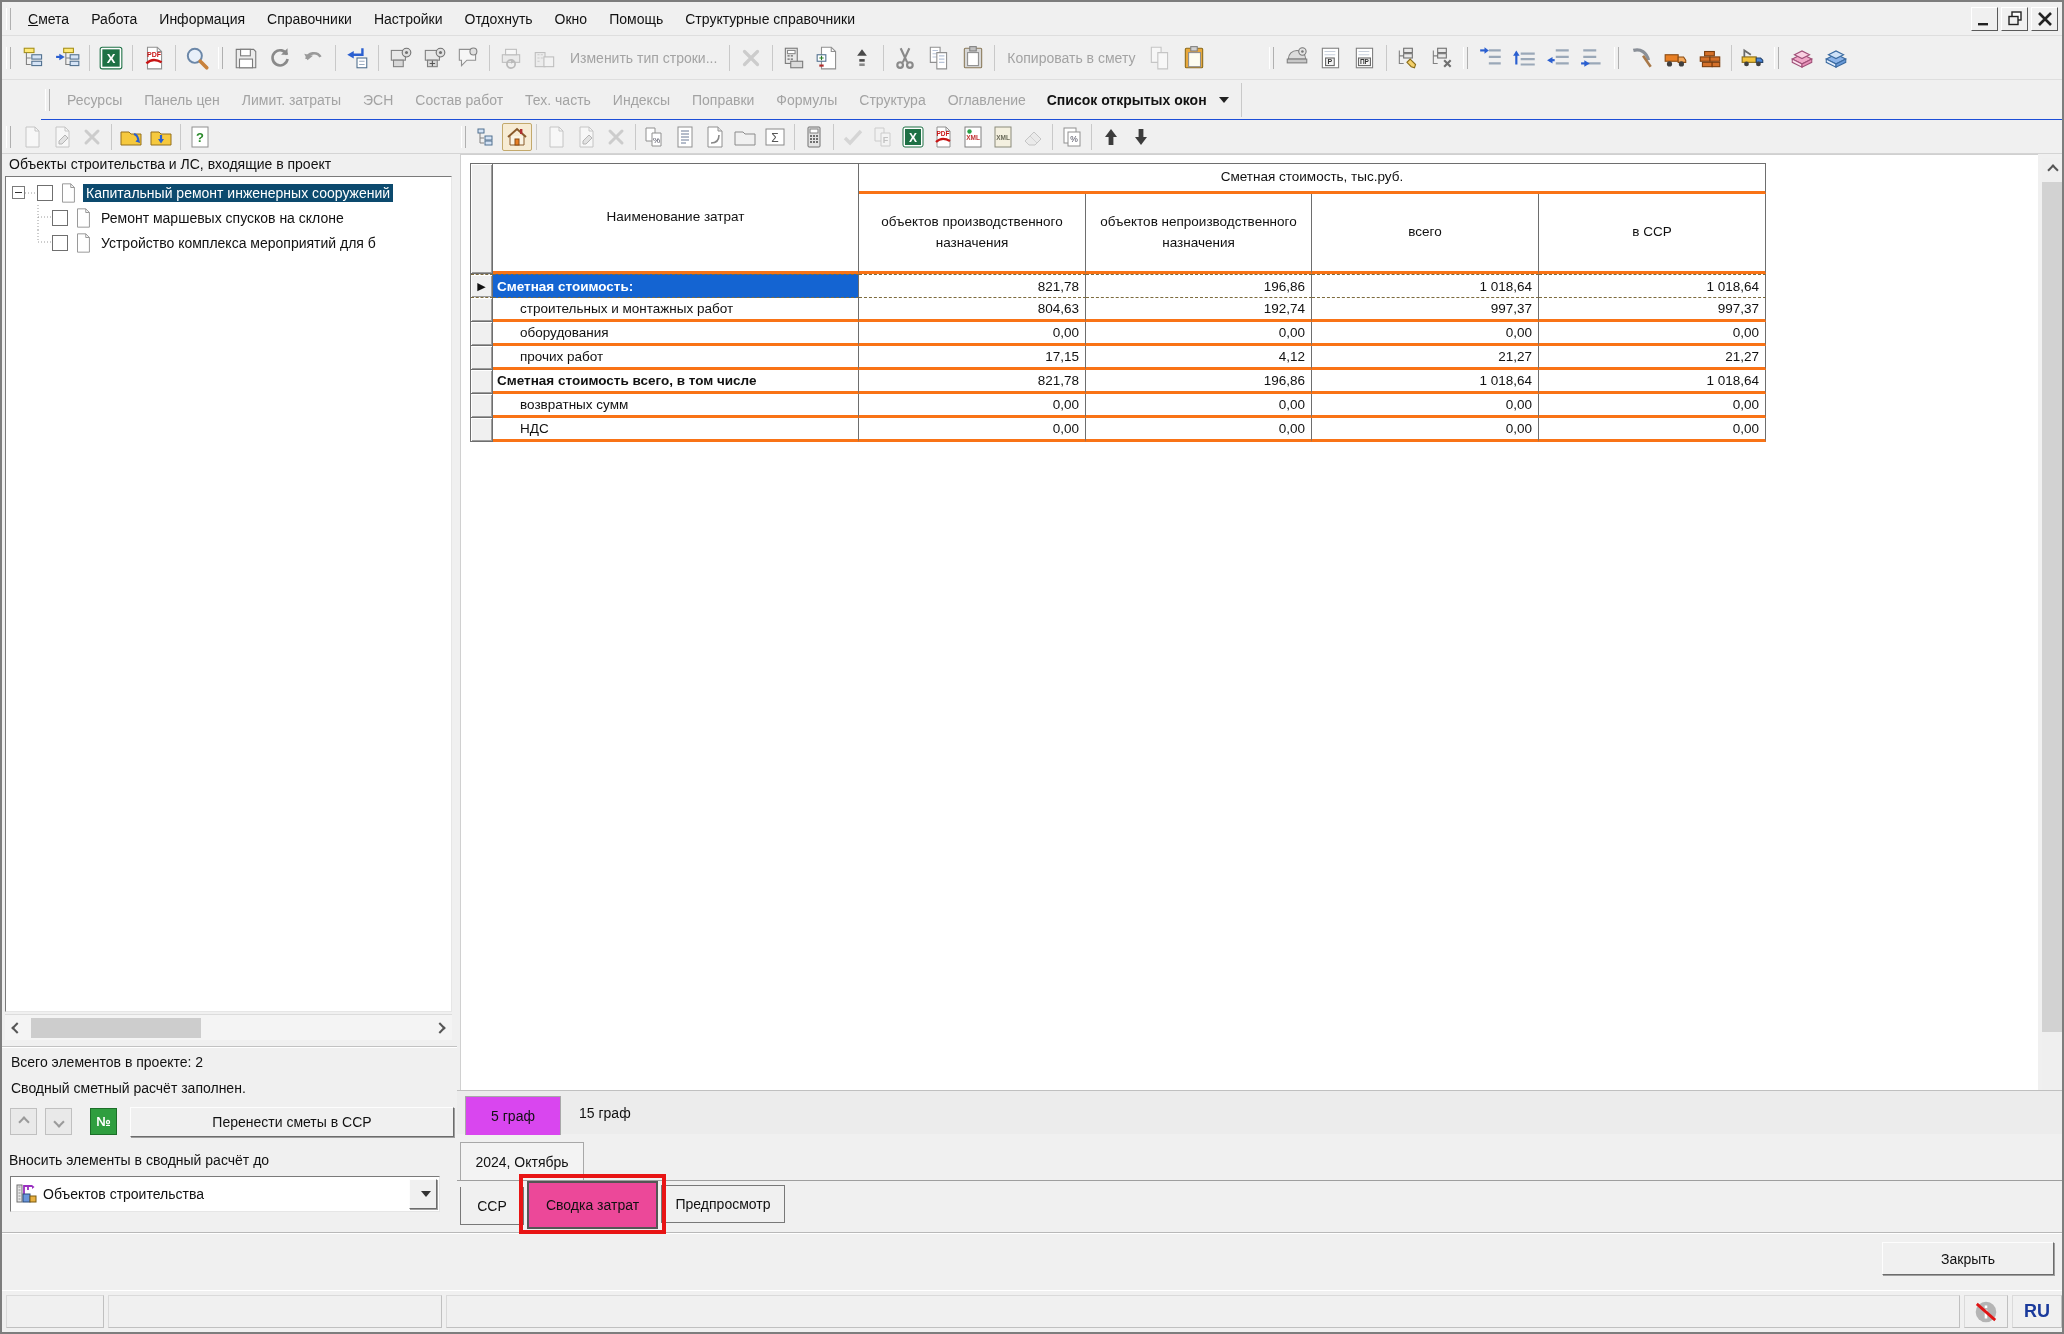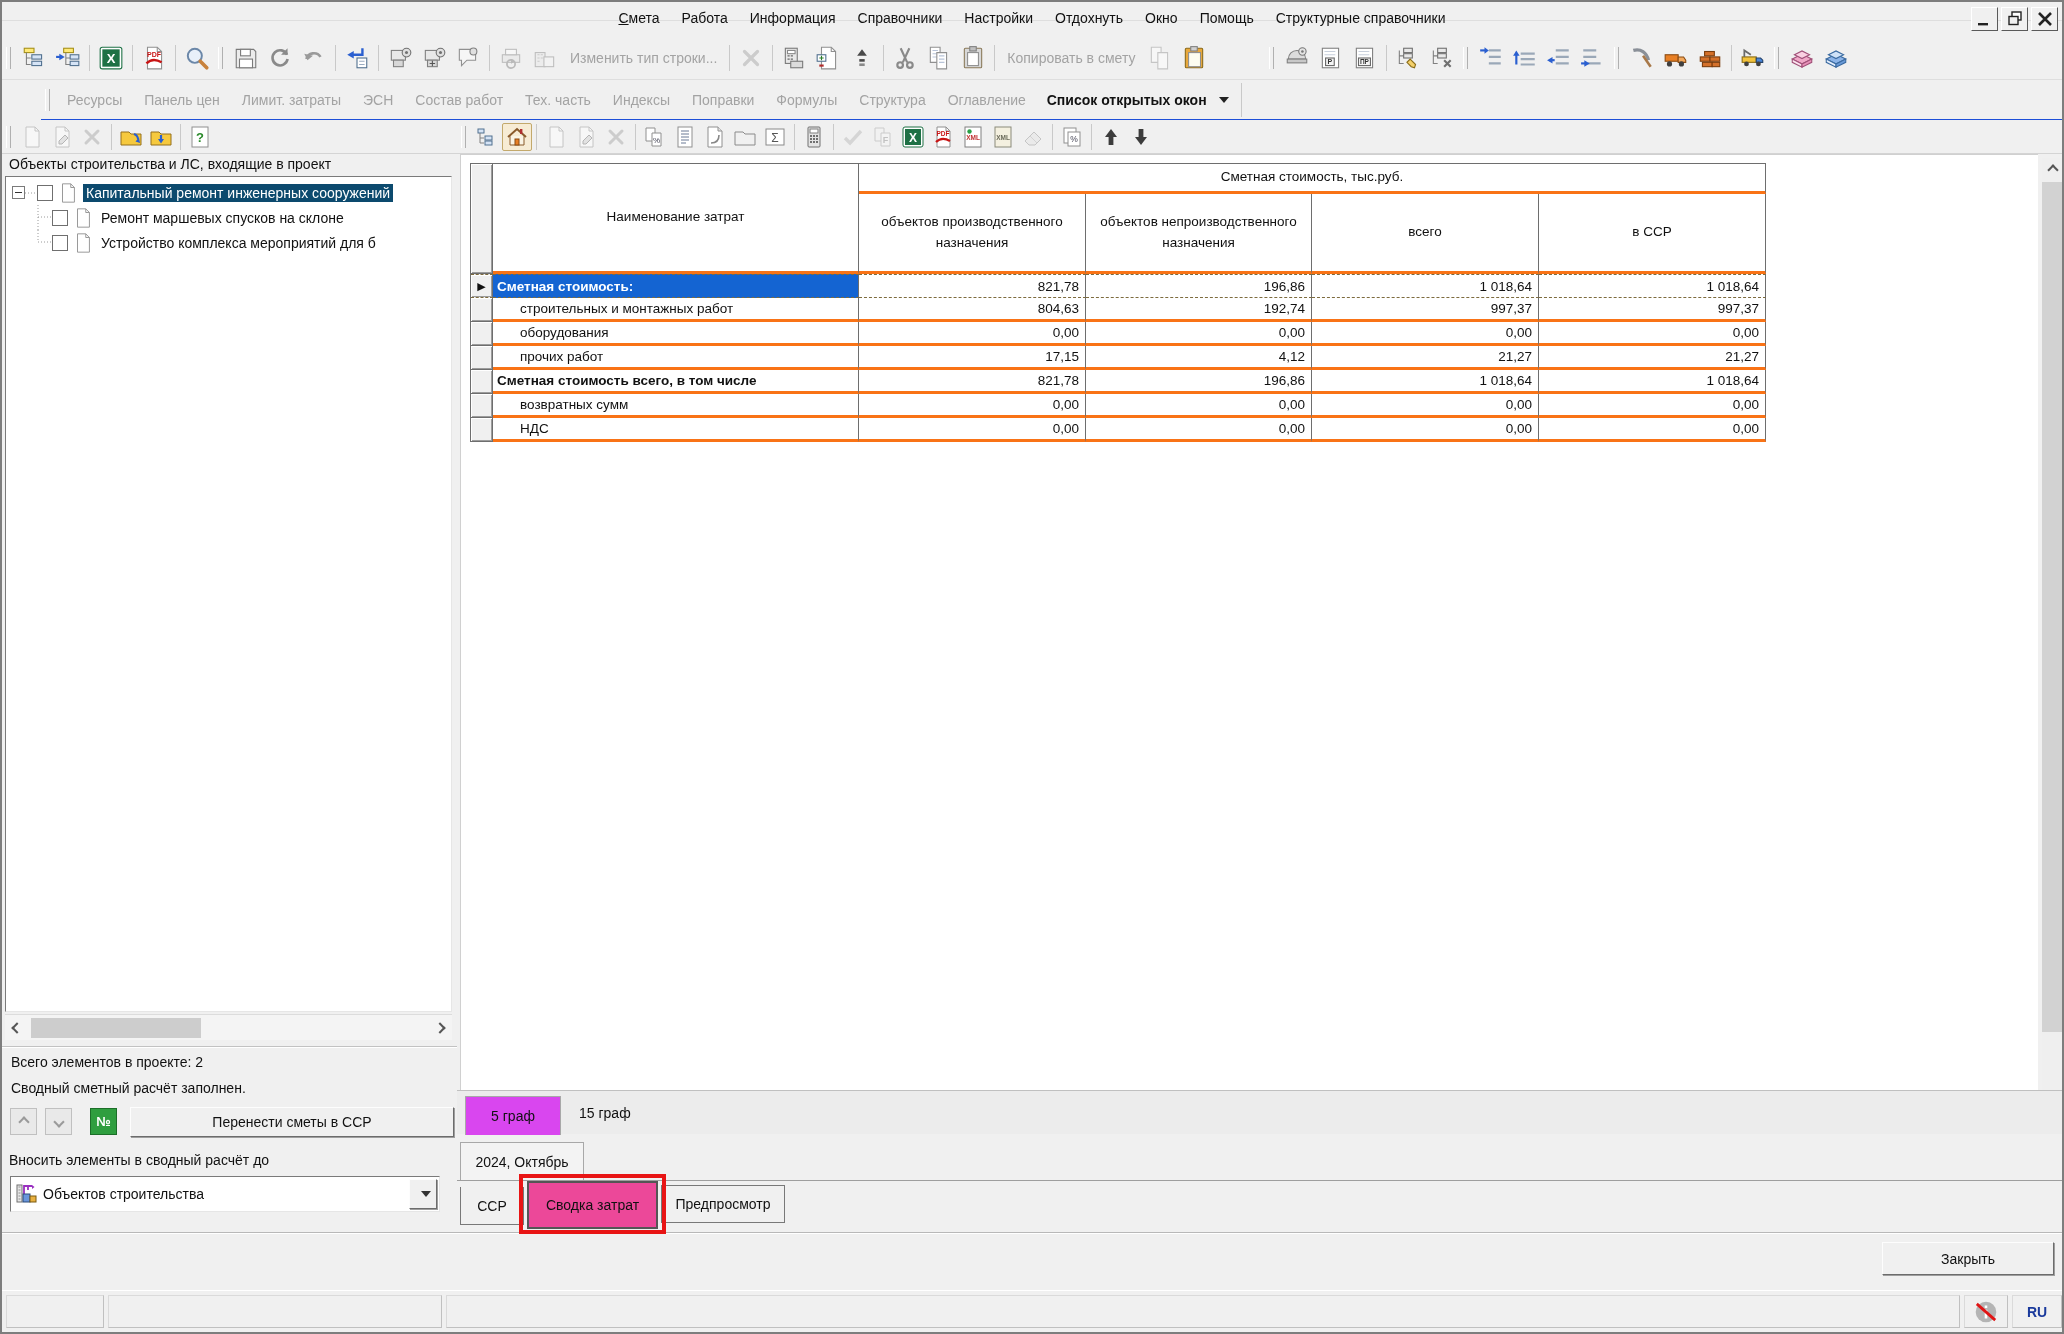--- a/index.html
+++ b/index.html
@@ -1,21 +1,21 @@
 <!DOCTYPE html>
 <html><head>
 <meta charset="utf-8">
 <style>
   html,body{margin:0;padding:0;background:#c8c8c8;}
   *{box-sizing:border-box;}
   .win{position:relative;width:2064px;height:1334px;background:#f0f0f0;border:2px solid #7d7d7d;
        font-family:"Liberation Sans","DejaVu Sans",sans-serif;font-size:14px;color:#111;overflow:hidden;}
   
-  .menubar{position:absolute;left:0;top:0;width:100%;height:19px;display:flex;align-items:center;
-           border-bottom:1px solid #dedede;background:#f0f0f0;flex-direction:column;}
+  .menubar{position:absolute;left:0;top:0;width:100%;height:34px;display:flex;align-items:center;
+           border-bottom:1px solid #dedede;background:#f0f0f0;}
   .grip{width:5px;height:22px;margin:0 6px 0 4px;border-left:1px solid #fff;border-right:1px solid #b0b0b0;}
   .menu-item{padding:0 11px;line-height:32px;cursor:default;}
   .menu-item u{text-decoration:underline;}
   .winbtns{position:absolute;right:4px;top:5px;display:flex;gap:3px;}
   .winbtn{width:27px;height:24px;background:#f0f0f0;border:1px solid;border-color:#fff #5a5a5a #5a5a5a #fff;
           display:flex;align-items:center;justify-content:center;}
   
   .tb{position:absolute;left:0;width:100%;display:flex;align-items:center;background:#f0f0f0;}
   #tb1{top:34px;height:44px;border-bottom:1px solid #dedede;}
   #tb2{top:78px;height:40px;border-bottom:1px solid #1d4ed8;margin-left:39px;}
@@ -104,21 +104,21 @@
   .btab.prev{left:204px;top:5px;width:124px;height:38px;}
   .redbox{position:absolute;left:62px;top:-6px;width:147px;height:60px;border:4px solid #e81414;pointer-events:none;z-index:5;}
   
   .bottombar{position:absolute;left:0;top:1230px;width:100%;height:58px;background:#f0f0f0;
              border-top:1px solid #b8b8b8;box-shadow:inset 0 1px 0 #fff;}
   .closebtn{position:absolute;left:1880px;top:9px;width:172px;height:33px;}
   .statusbar{position:absolute;left:0;top:1288px;width:100%;height:42px;background:#f0f0f0;border-top:1px solid #fff;}
   .spanel{position:absolute;top:4px;height:33px;background:#f0f0f0;border:1px solid;border-color:#dadada #c0c0c0 #c0c0c0 #dadada;
           display:flex;align-items:center;justify-content:center;}
   .sp1{left:4px;width:98px;}.sp2{left:106px;width:334px;}.sp3{left:444px;width:1514px;}
-  .sp-ico{left:1962px;width:44px;}.sp-ru{left:2010px;width:50px;font-weight:bold;color:#1a3a9c;font-size:14px;}
+  .sp-ico{left:1962px;width:44px;}.sp-ru{left:2010px;width:50px;font-weight:bold;color:#1a3a9c;font-size:18px;}
 </style>
 </head>
 <body>
 
 <div class="win">
 
   <div class="menubar">
     <div class="grip"></div>
     <div id="menu-items" style="display:flex;">
         <span class="menu-item"><u>С</u>мета</span>

